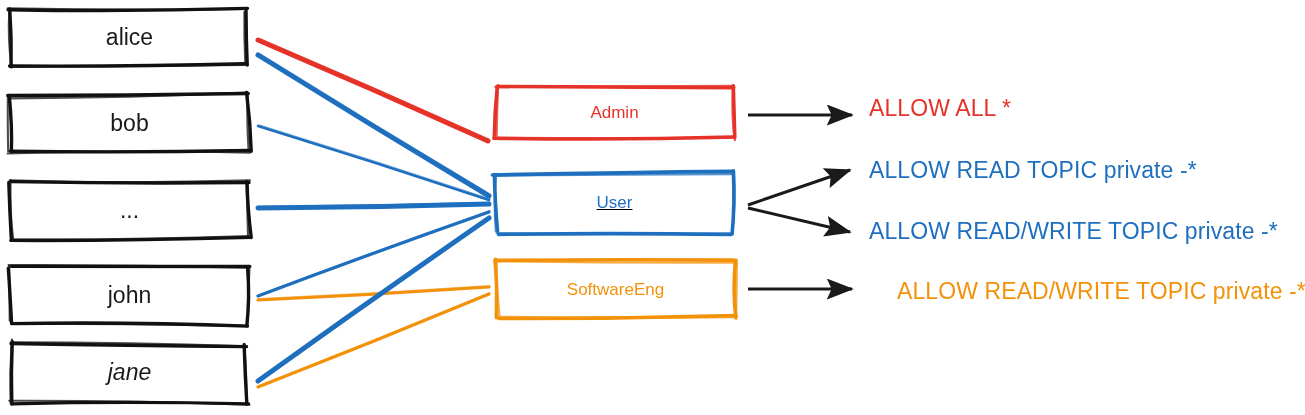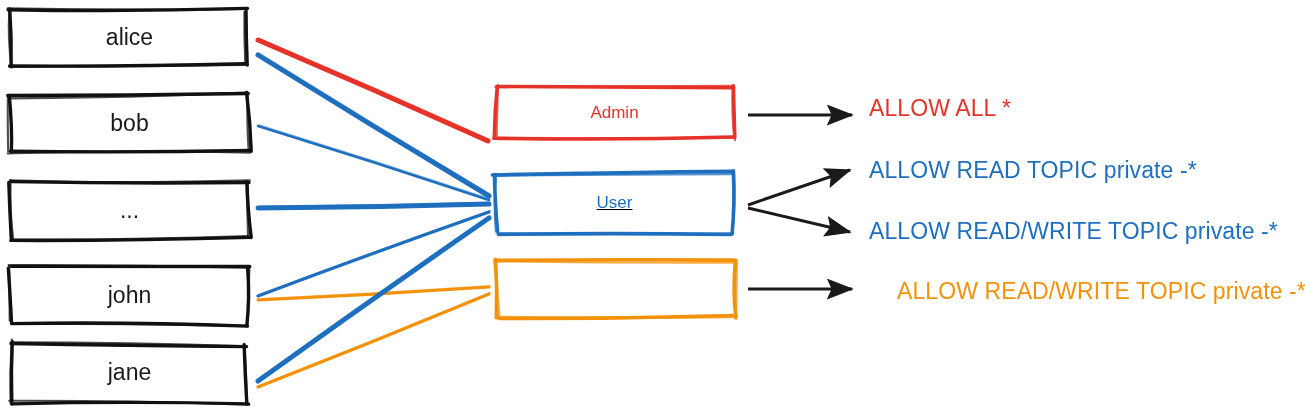--- a/index.html
+++ b/index.html
@@ -163,21 +163,21 @@
           <path d="M239.6173765432099,4.914326131687243 Q241.94564471879286,35.2456841563786 238.80244855967078,62.7491512345679" stroke="#111111" stroke-width="3.4" stroke-linecap="round" fill="none" opacity="1"></path>
           <path d="M239.39145404663924,63.089185528120716 Q119.69385802469137,58.757642318244166 3.6096947873799725,60.62631515775034" stroke="#111111" stroke-width="3.4" stroke-linecap="round" fill="none" opacity="1"></path>
           <path d="M3.51968792866941,59.47252229080932 Q2.2436488340192042,34.26195987654321 0.34742112482853194,5.138979766803841" stroke="#111111" stroke-width="3.4" stroke-linecap="round" fill="none" opacity="1"></path>
           <path d="M0.5561796982167349,2.002470850480109 Q119.2491598079561,1.5395284636488336 240.0364780521262,4.577460562414267" stroke="#111111" stroke-width="2.108" stroke-linecap="round" fill="none" opacity="0.75"></path>
           <path d="M241.52177983539096,3.36934670781893 Q240.023463648834,34.6395524691358 239.3488271604938,62.61651748971193" stroke="#111111" stroke-width="2.108" stroke-linecap="round" fill="none" opacity="0.75"></path>
           <path d="M238.6884499314129,62.84790980795611 Q122.77908436213993,60.84780692729767 3.504221536351166,60.8196073388203" stroke="#111111" stroke-width="2.108" stroke-linecap="round" fill="none" opacity="0.75"></path>
           <path d="M1.675943072702332,57.60161694101509 Q1.6696159122085046,30.381754115226336 1.0567626886145403,2.7248645404663923" stroke="#111111" stroke-width="2.108" stroke-linecap="round" fill="none" opacity="0.75"></path>
         </svg>
         <span class="node-label">john</span>
       </div>
-      <div class="node user-node" style="left: 8px; top: 340px; width: 243px; height: 65px;">
+      <div class="node user-node" style="left: 8px; top: 340px; width: 243px; height: 65px; font-style: italic;">
         <svg class="sketch" viewBox="0 0 243 65" preserveAspectRatio="none">
           <path d="M2.9972445130315504,3.5463134430727026 Q118.85493312757201,5.637174211248286 238.5164317558299,6.626858710562415" stroke="#111111" stroke-width="3.4" stroke-linecap="round" fill="none" opacity="1"></path>
           <path d="M236.14947016460906,4.717098765432099 Q237.1010476680384,35.348515089163236 238.79071502057613,63.015504115226335" stroke="#111111" stroke-width="3.4" stroke-linecap="round" fill="none" opacity="1"></path>
           <path d="M240.4706670096022,63.84895404663923 Q121.02230624142662,60.85450617283951 4.416685528120714,63.84719478737997" stroke="#111111" stroke-width="3.4" stroke-linecap="round" fill="none" opacity="1"></path>
           <path d="M3.787995541838135,64.00163237311385 Q2.8422616598079564,32.05985253772291 4.280955075445817,1.7382544581618657" stroke="#111111" stroke-width="3.4" stroke-linecap="round" fill="none" opacity="1"></path>
           <path d="M3.7880675582990406,2.1914574759945133 Q121.77966563786008,2.174252400548697 238.60108196159123,6.358422496570645" stroke="#111111" stroke-width="2.108" stroke-linecap="round" fill="none" opacity="0.75"></path>
           <path d="M236.2884413580247,3.6881687242798353 Q238.6776320301783,35.159667352537724 238.71240226337449,65.02854938271605" stroke="#111111" stroke-width="2.108" stroke-linecap="round" fill="none" opacity="0.75"></path>
           <path d="M241.42445301783266,64.61261659807955 Q122.98407578875172,60.4730658436214 1.2420764746227713,60.808388203017834" stroke="#111111" stroke-width="2.108" stroke-linecap="round" fill="none" opacity="0.75"></path>
           <path d="M2.623263031550069,63.624554183813444 Q1.7225497256515778,33.21915294924554 3.8767163923182446,-0.4857373113854595" stroke="#111111" stroke-width="2.108" stroke-linecap="round" fill="none" opacity="0.75"></path>
         </svg>
@@ -215,20 +215,21 @@
         <svg class="sketch" viewBox="0 0 243 62" preserveAspectRatio="none">
           <path d="M2.3979543895747604,2.348875171467764 Q119.6808487654321,1.2585219478737995 240.38306755829905,2.166457475994513" stroke="#f3920a" stroke-width="3.6" stroke-linecap="round" fill="none" opacity="1"></path>
           <path d="M241.41116769547324,3.325833333333333 Q238.56795096021946,31.296035665294923 241.87093106995883,59.90497942386831" stroke="#f3920a" stroke-width="3.6" stroke-linecap="round" fill="none" opacity="1"></path>
           <path d="M242.0570558984911,57.452009602194785 Q123.37167866941016,60.78745884773662 4.996407750342936,60.48358367626886" stroke="#f3920a" stroke-width="3.6" stroke-linecap="round" fill="none" opacity="1"></path>
           <path d="M2.3850017146776405,59.79604595336076 Q3.2987945816186564,30.99255829903978 1.5903069272976682,1.2198285322359395" stroke="#f3920a" stroke-width="3.6" stroke-linecap="round" fill="none" opacity="1"></path>
           <path d="M3.025814471879287,3.2755006858710565 Q123.56854423868313,5.11411865569273 239.3269770233196,4.668391632373114" stroke="#f3920a" stroke-width="2.232" stroke-linecap="round" fill="none" opacity="0.75"></path>
           <path d="M242.8538425925926,1.645051440329218 Q242.8408316186557,29.75903978052126 242.1185442386831,57.35506172839506" stroke="#f3920a" stroke-width="2.232" stroke-linecap="round" fill="none" opacity="0.75"></path>
           <path d="M241.3812122770919,59.03048696844993 Q119.36307784636489,60.7912037037037 3.614391289437586,58.74848079561042" stroke="#f3920a" stroke-width="2.232" stroke-linecap="round" fill="none" opacity="0.75"></path>
           <path d="M5.457306241426612,57.300449245541834 Q3.1420456104252406,29.070377229080933 0.04532750342935521,1.7662071330589848" stroke="#f3920a" stroke-width="2.232" stroke-linecap="round" fill="none" opacity="0.75"></path>
         </svg>
+        <span class="node-label" style="color: rgb(243, 146, 10);">SoftwareEng</span>
       </div>
     </div>
   <div id="perm-layer">
       <div class="perm" style="left: 869px; top: 97px; color: rgb(229, 51, 41);">ALLOW ALL *</div>
       <div class="perm" style="left: 869px; top: 159px; color: rgb(31, 111, 191);">ALLOW READ TOPIC private -*</div>
       <div class="perm" style="left: 869px; top: 220px; color: rgb(31, 111, 191);">ALLOW READ/WRITE TOPIC private -*</div>
       <div class="perm" style="left: 869px; top: 280px; color: rgb(243, 146, 10); margin-left: 28px;">ALLOW READ/WRITE TOPIC private -*</div>
     </div>
 
 </div>

